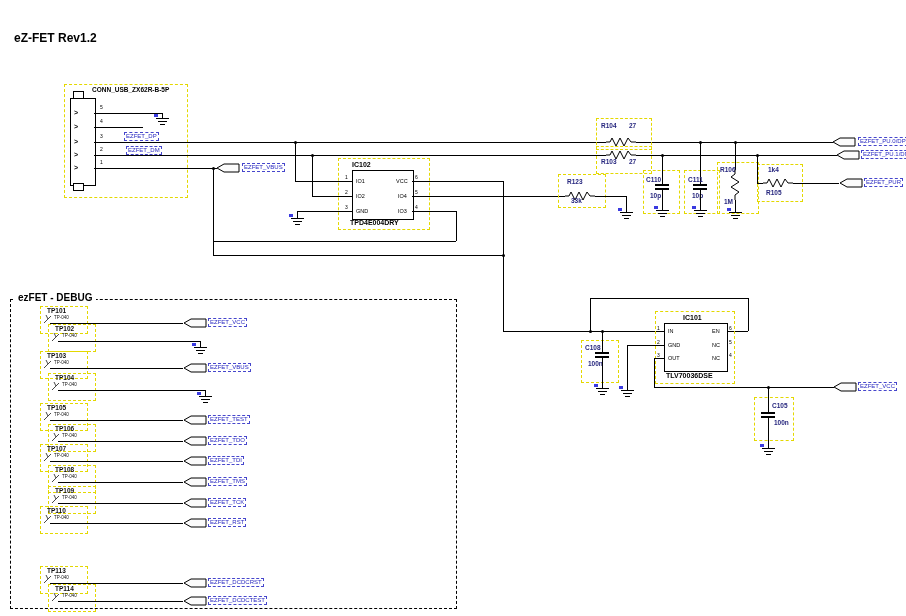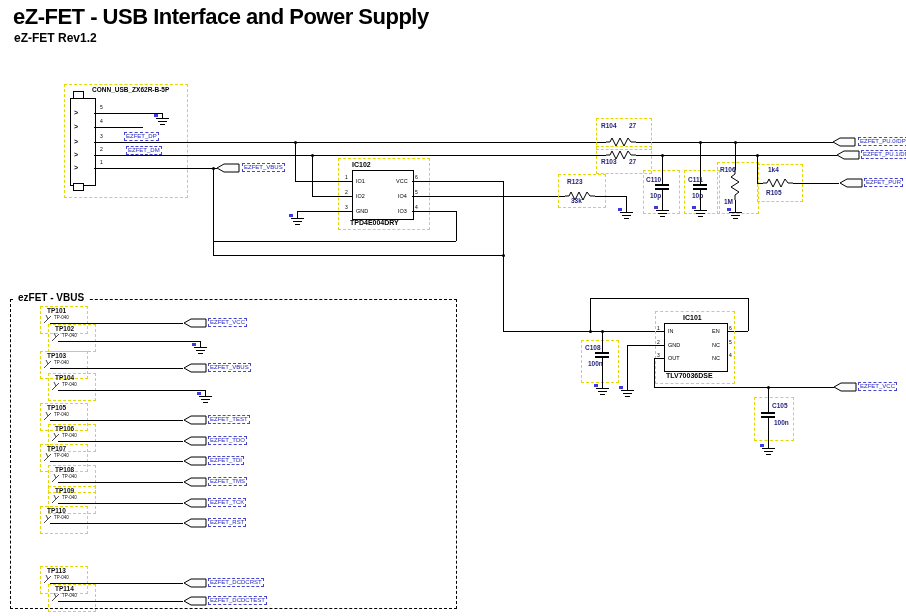--- a/index.html
+++ b/index.html
@@ -36,21 +36,20 @@
   .tpfp{position:absolute;font-size:4.5px;line-height:5px;color:#111;white-space:nowrap}
   .dbgbox{position:absolute;border:1px dashed #000}
   .dbglbl{position:absolute;font-size:10px;font-weight:bold;background:#fff;padding:0 4px;white-space:nowrap}
   .tab{position:absolute;width:9px;height:6px;border:1px solid #000;background:#fff}
 </style>
 </head>
 <body>
 
 <div id="canvas">
 
-  <div class="title">eZ-FET - USB Interface and Power Supply</div>
   <div class="subtitle">eZ-FET Rev1.2</div>
 
   <div class="ybox" style="left:64px;top:84px;width:122px;height:112px"></div>
   <div class="ref" style="left:92px;top:86px;color:#000">CONN_USB_ZX62R-B-5P</div>
   <div class="body" style="left:70px;top:98px;width:24px;height:86px"></div>
   <div class="tab" style="left:73px;top:91px"></div>
   <div class="tab" style="left:73px;top:183px"></div>
   <span class="chev" style="left:74px;top:109px">&gt;</span>
   <span class="chev" style="left:74px;top:123px">&gt;</span>
   <span class="chev" style="left:74px;top:138px">&gt;</span>
@@ -292,21 +291,21 @@
   <div class="val" style="left:774px;top:419px">100n</div>
   <div class="v" style="left:768px;top:418px;height:30px"></div>
   <div class="gnd" style="left:762px;top:448px">
       <b></b>
       <i class="g1"></i>
       <i class="g2"></i>
       <i class="g3"></i>
     </div>
 
   <div class="dbgbox" style="left:10px;top:299px;width:445px;height:308px"></div>
-  <div class="dbglbl" style="left:14px;top:292px">ezFET - VBUS</div>
+  <div class="dbglbl" style="left:14px;top:292px">ezFET - DEBUG</div>
 
   <div class="ybox" style="left:40px;top:306px;width:46px;height:26px"></div>
   <div class="tpref" style="left:47px;top:307px">TP101</div>
   <svg class="tpicon" style="left:43px;top:315px" width="9" height="9" viewBox="0 0 9 9">
       <path d="M1,8 L5,4 M5,4 L3,0 M5,4 L8,1"></path>
     </svg>
   <div class="tpfp" style="left:54px;top:315px">TP-040</div>
   <div class="w" style="left:50px;top:323px;width:133px"></div>
   <svg class="tag" style="left:183px;top:318px" width="24" height="10" viewBox="0 0 24 10">
       <polygon points="1,5 8,1 23,1 23,9 8,9"></polygon>

